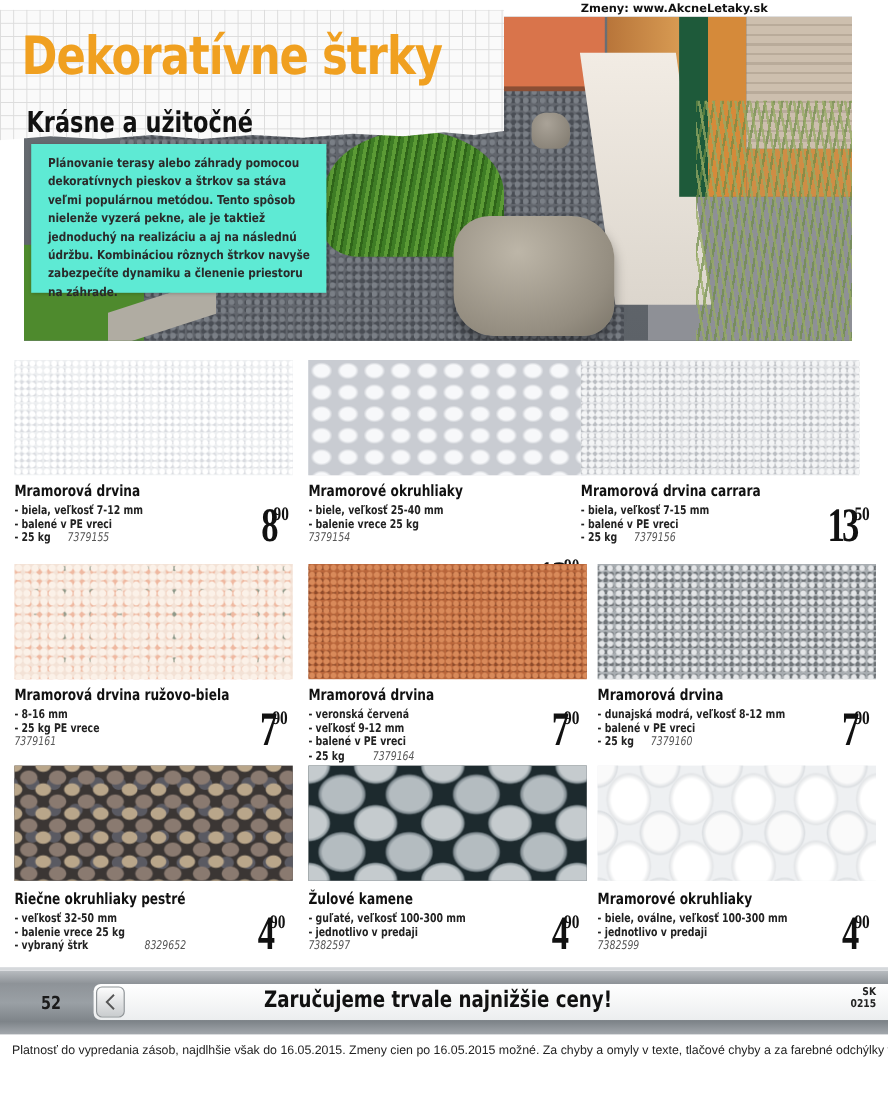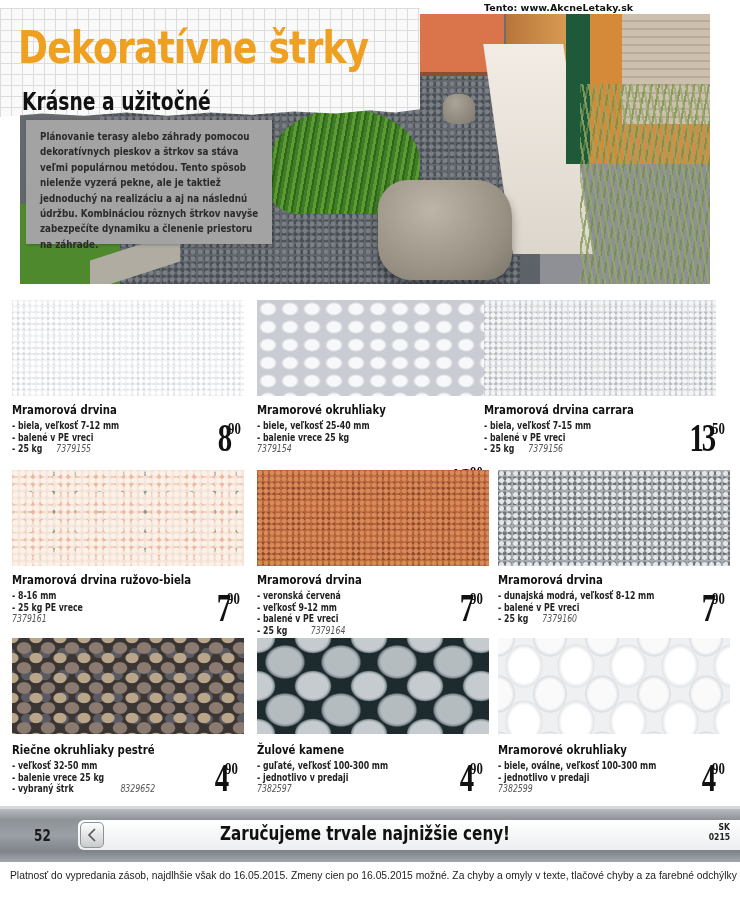--- a/index.html
+++ b/index.html
@@ -41,21 +41,21 @@
   .title-sheet { position: absolute; left: 0; top: 8px; width: 420px; height: 110px;
     background-color: #fafafa;
     background-image: linear-gradient(#dcdcdc 1px, transparent 1px), linear-gradient(90deg, #dcdcdc 1px, transparent 1px);
     background-size: 11px 11px;
     clip-path: polygon(0 0,100% 0,100% 92%,94% 95%,88% 93%,80% 96%,70% 94%,60% 97%,50% 95%,40% 98%,30% 95%,20% 98%,10% 96%,0 99%); padding-left: 18px; }
   .title { position: absolute; left: 18px; top: 14px; font-family: "DejaVu Sans", sans-serif; font-weight: bold; font-size: 44px;
     color: #f0a020; letter-spacing: -1px; transform: scaleX(0.82); transform-origin: left; white-space: nowrap; }
   .subtitle { position: absolute; left: 22px; top: 80px; font-family: "DejaVu Sans", sans-serif; font-weight: bold; font-size: 24px;
     color: #111; transform: scaleX(0.78); transform-origin: left; white-space: nowrap; }
 
-  .intro { position: absolute; left: 26px; top: 120px; width: 246px; height: 124px; background: #a3a3a3;
+  .intro { position: absolute; left: 26px; top: 120px; width: 246px; height: 124px; background: #5eead4;
     padding: 9px 10px 12px 14px; box-shadow: 1px 1px 3px rgba(0,0,0,.25); }
   .intro p { font-family: "DejaVu Sans", sans-serif; font-weight: bold; font-size: 10.2px; line-height: 15.4px; color: #2a2a2a;
     transform: scaleX(0.86); transform-origin: left; width: 262px; }
 
   
   .product { position: absolute; width: 232px; height: 160px; }
   .product .photo { position: absolute; left: 0; top: 0; width: 232px; height: 96px; }
   .product .name { position: absolute; left: 0; top: 102px; font-family: "DejaVu Sans", sans-serif; font-weight: bold; font-size: 13px;
     color: #111; white-space: nowrap; transform: scaleX(0.78); transform-origin: left; }
   .product .details { position: absolute; left: 0; top: 120px; font-family: "DejaVu Sans", sans-serif; font-weight: bold; font-size: 10px;
@@ -116,21 +116,21 @@
   .slogan { position: absolute; left: 150px; top: 13px; width: 430px; text-align: center; font-family: "DejaVu Sans", sans-serif; font-weight: bold;
     font-size: 19px; color: #111; transform: scaleX(0.8); white-space: nowrap; }
   .code { position: absolute; right: 10px; top: 13px; text-align: right; font-family: "DejaVu Sans", sans-serif; font-weight: bold; font-size: 9px;
     line-height: 10px; color: #222; transform: scaleX(0.85); transform-origin: right; }
 
   .disclaimer { position: absolute; left: 10px; top: 870px; font-family: "Liberation Sans", sans-serif; font-size: 10.3px; color: #222; white-space: nowrap; }
 </style>
 </head>
 <body>
 
-<div class="source">Tento: www.AkcneLetaky.sk</div>
+<div class="source">Zmeny: www.AkcneLetaky.sk</div>
 
 <div class="hero-photo">
   <div class="gravel"></div>
   <div class="gravel-right"></div>
   <div class="deck"></div>
   <div class="deck-rail"></div>
   <div class="house"></div>
   <div class="wall-base"></div>
   <div class="green-post"></div>
   <div class="orange-post"></div>

